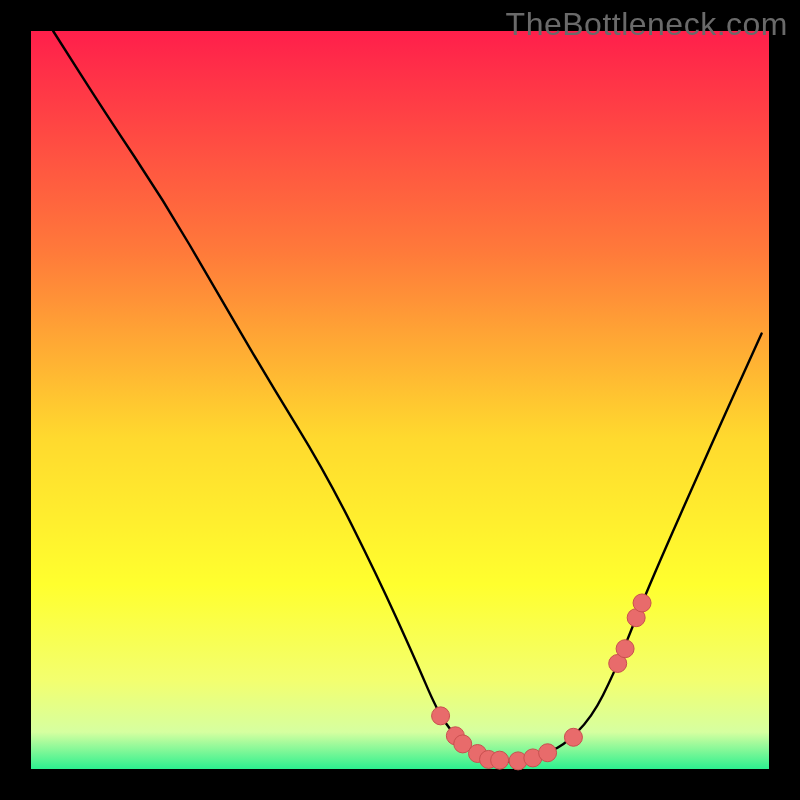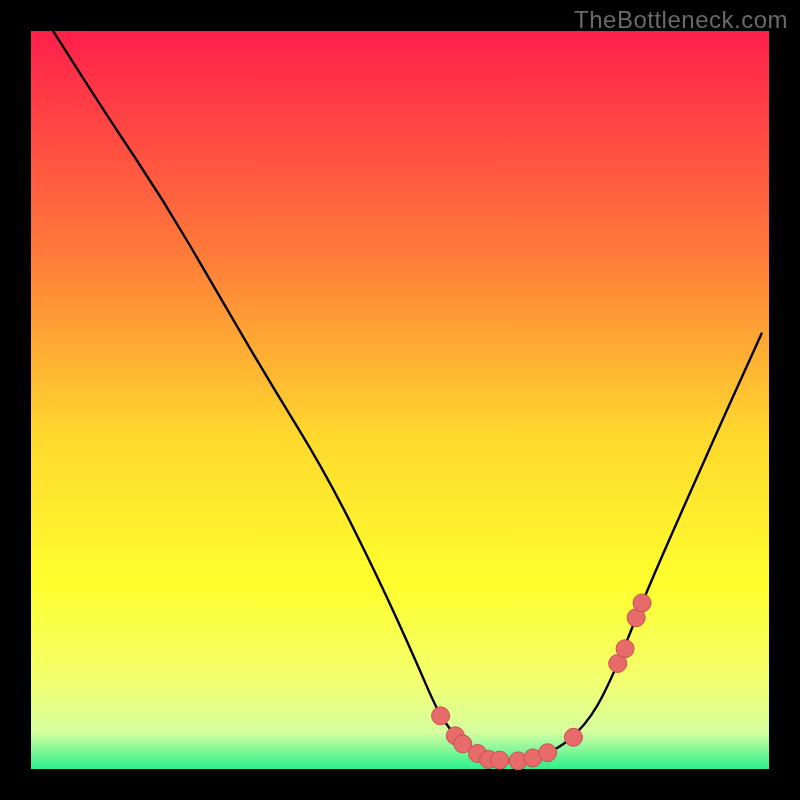--- a/index.html
+++ b/index.html
@@ -14,21 +14,21 @@
     width: 800px;
     height: 800px;
     background: #000;
     position: relative;
   }
   .watermark {
     position: absolute;
     top: 6px;
     right: 12px;
     color: #6a6a6a;
-    font-size: 24px;
+    font-size: 32px;
     font-weight: 500;
     letter-spacing: 0.5px;
     z-index: 5;
   }
   svg {
     display: block;
   }
 </style>
 </head>
 <body>

